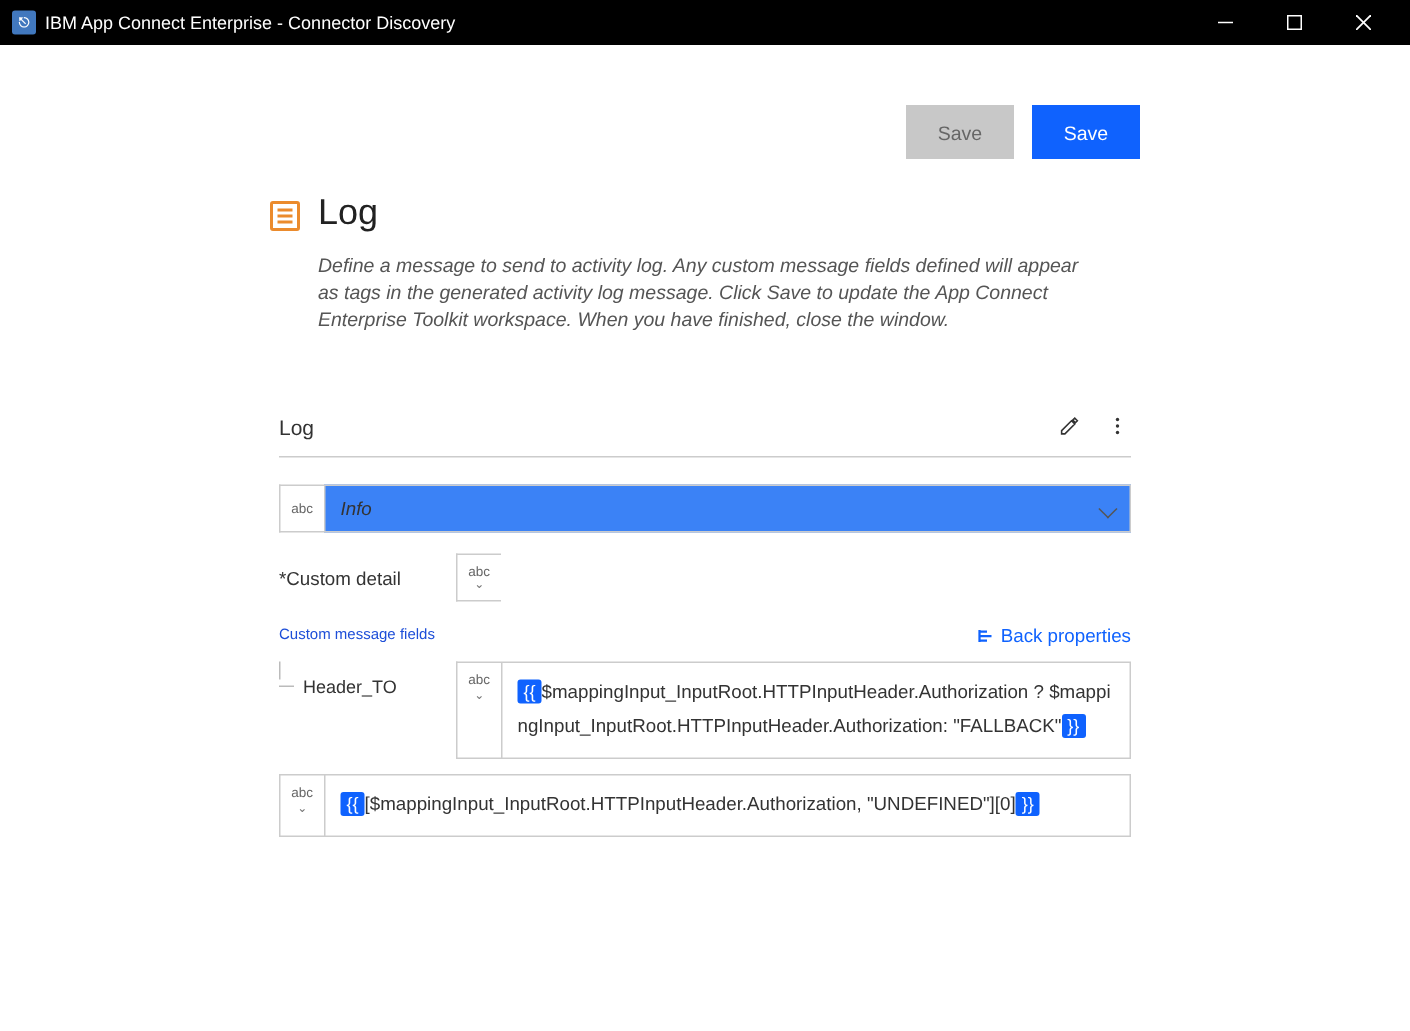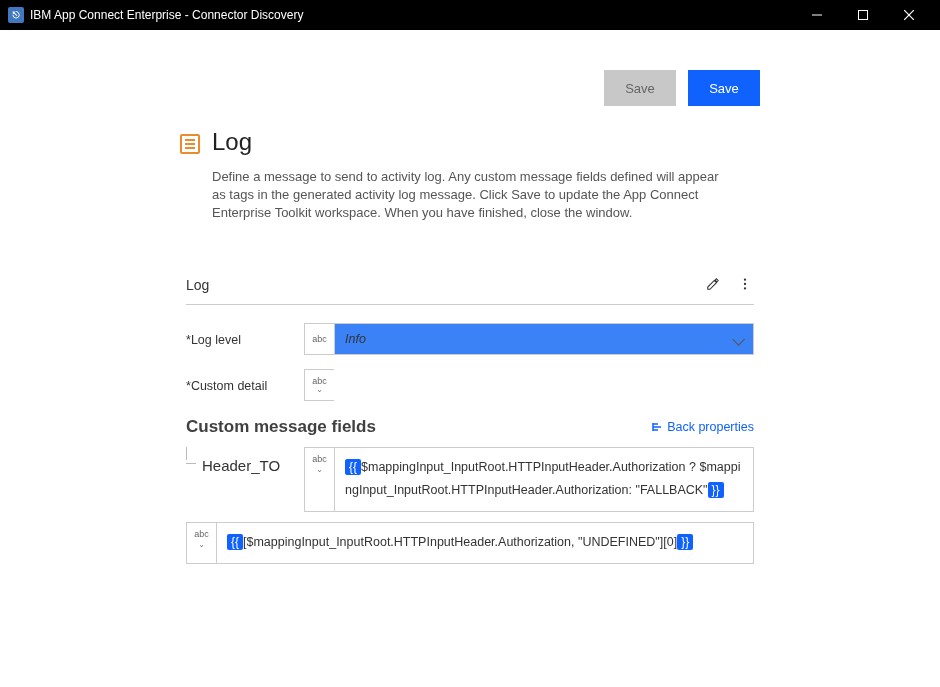--- a/index.html
+++ b/index.html
@@ -11,40 +11,40 @@
   .titlebar-btn { width: 46px; height: 30px; display: flex; align-items: center; justify-content: center; color: #fff; }
   .titlebar-btn svg { width: 10px; height: 10px; }
   .content { padding: 40px 180px 0 180px; }
   .action-bar { display: flex; justify-content: flex-end; gap: 12px; margin-bottom: 22px; }
   .btn { min-width: 72px; height: 36px; padding: 0 18px; display: inline-flex; align-items: center; justify-content: center; font-size: 13px; border: none; cursor: pointer; }
   .btn-back { background: #c8c8c8; color: #666; }
   .btn-save { background: #0f62fe; color: #fff; }
   .page-head { display: flex; align-items: flex-start; gap: 12px; margin-bottom: 12px; }
   .log-icon { width: 20px; height: 20px; flex-shrink: 0; margin-top: 6px; }
   .page-title { font-size: 24px; font-weight: 400; margin: 0 0 12px 0; color: #222; }
-  .page-desc { font-size: 13px; color: #555; line-height: 1.4; margin: 0; max-width: 510px; }
+  .page-desc { font-size: 13px; color: #555; line-height: 1.4; margin: 0; max-width: 510px; font-style: italic; }
   .panel { margin-top: 52px; padding: 0 6px; }
   .panel-header { display: flex; align-items: center; border-bottom: 1px solid #ccc; padding-bottom: 8px; margin-bottom: 18px; }
   .panel-title { font-size: 14px; color: #333; }
   .panel-actions { margin-left: auto; display: flex; gap: 14px; align-items: center; }
   .icon-btn { background: none; border: none; cursor: pointer; padding: 2px; color: #444; }
   .icon-btn svg { width: 14px; height: 14px; }
   .field-row { display: flex; align-items: flex-start; margin-bottom: 14px; }
   .field-label { width: 118px; font-size: 12.5px; color: #333; padding-top: 10px; }
   .field-label.req::before { content: "*"; }
   .abc-box { width: 30px; height: 32px; border: 1px solid #ccc; border-right: none; background: #fff; display: flex; flex-direction: column; align-items: center; justify-content: center; font-size: 9px; color: #666; }
   .abc-box .caret { font-size: 8px; line-height: 6px; color: #777; margin-top: 1px; }
   .field-input { flex: 1; height: 32px; border: 1px solid #ccc; background: #3b82f6; padding: 0 10px; display: flex; align-items: center; font-size: 12.5px; color: #333; position: relative; font-style: italic; }
   .field-input.select::after { content: ""; position: absolute; right: 12px; top: 13px; width: 8px; height: 8px; border-right: 1.5px solid #555; border-bottom: 1.5px solid #555; transform: rotate(45deg) translateY(-3px); }
   .section-header { display: flex; align-items: center; margin: 16px 0 10px 0; }
-  .section-title { font-size: 17px; font-weight: 700; color: #404040; }
+  .section-title { font-size: 10px; font-weight: 400; color: #1d4ed8; }
   .edit-props { margin-left: auto; color: #0f62fe; font-size: 12.5px; display: inline-flex; align-items: center; gap: 4px; cursor: pointer; }
   .edit-props svg { width: 12px; height: 12px; }
   .tree-row { display: flex; align-items: flex-start; margin-bottom: 10px; }
-  .tree-label { width: 118px; font-size: 15px; color: #333; padding-top: 10px; position: relative; padding-left: 16px; }
+  .tree-label { width: 118px; font-size: 12px; color: #333; padding-top: 10px; position: relative; padding-left: 16px; }
   .tree-label::before { content: ""; position: absolute; left: 0; top: 0; bottom: 50%; border-left: 1px solid #bbb; }
   .tree-label::after { content: ""; position: absolute; left: 0; top: 16px; width: 10px; border-top: 1px solid #bbb; }
   .tree-row:first-of-type .tree-label::before { top: -10px; bottom: 0; }
   .expr-box { flex: 1; border: 1px solid #ccc; background: #fff; padding: 8px 10px; font-size: 12.5px; color: #333; line-height: 1.9; word-break: break-all; }
   .token { background: #0f62fe; color: #fff; padding: 1px 4px; border-radius: 2px; font-weight: 500; font-size: 12px;}
   .abc-tall { align-self: stretch; height: auto; min-height: 32px; justify-content: flex-start; padding-top: 6px; border:1px solid #ccc; border-right:none; background:#fff; width:30px; display:flex; flex-direction:column; align-items:center; font-size:9px; color:#666;}
   .abc-tall .caret { font-size:8px; color:#777; margin-top:1px;}
 </style>
 </head>
 <body>
@@ -105,21 +105,20 @@
             <svg viewBox="0 0 16 16">
                 <circle cx="8" cy="3" r="1.3" fill="#333"></circle>
                 <circle cx="8" cy="8" r="1.3" fill="#333"></circle>
                 <circle cx="8" cy="13" r="1.3" fill="#333"></circle>
               </svg>
           </button>
         </div>
       </div>
 
       <div class="field-row">
-        <div class="field-label req">Log level</div>
         <div class="abc-box">
             <span>abc</span>
           </div>
         <div class="field-input select">
           <span>Info</span>
         </div>
       </div>
 
       <div class="field-row">
         <div class="field-label req">Custom detail</div>

